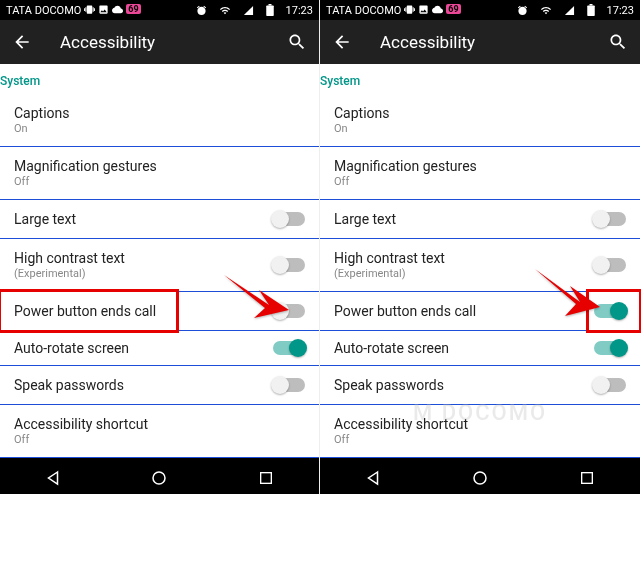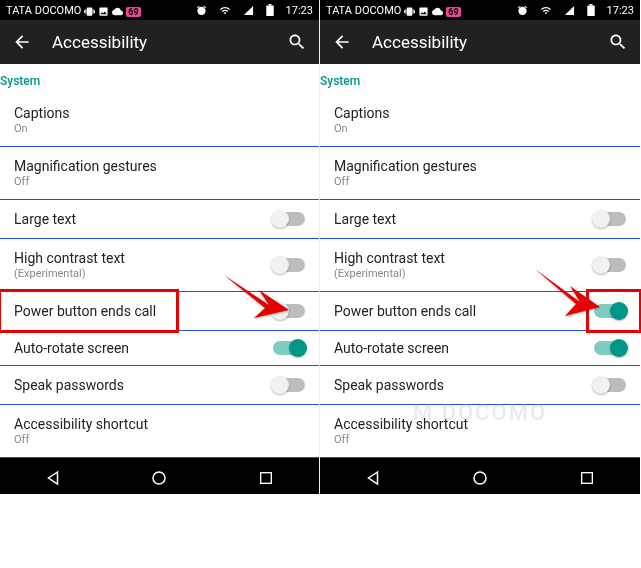--- a/index.html
+++ b/index.html
@@ -2,26 +2,26 @@
 <html><head>
 <meta charset="utf-8">
 <style>
   * { box-sizing: border-box; margin: 0; padding: 0; }
   body { background: #fff; font-family: Roboto, Arial, sans-serif; width: 641px; }
   .container { display: flex; width: 641px; }
   .phone { width: 320px; background: #fff; position: relative; }
   .phone:first-child { border-right: 1px solid #eee; }
 
   .status-bar { background: #000; color: #fff; height: 20px; display: flex; align-items: center; justify-content: space-between; padding: 0 6px; font-size: 11px; }
-  .status-left { display: flex; align-items: flex-end; gap: 3px; }
+  .status-left { display: flex; align-items: flex-start; gap: 3px; }
   .status-right { display: flex; align-items: center; gap: 12px; }
   .status-icon { display: inline-flex; align-items: center; }
   .badge { background: #ec4899; color: #000; font-size: 9px; font-weight: bold; padding: 0 2px; border-radius: 2px; }
 
-  .app-bar { background: #212121; color: #fff; height: 44px; display: flex; align-items: center; padding: 16px 12px; gap: 20px; }
+  .app-bar { background: #212121; color: #fff; height: 44px; display: flex; align-items: center; padding: 16px 12px; gap: 28px; }
   .app-bar .title { font-size: 17px; flex: 1; }
   .app-bar .icon { display: flex; align-items: center; }
 
   .section-header { color: #009688; font-size: 12px; font-weight: 500; padding: 10px 0 6px; }
 
   .setting-row { display: flex; align-items: center; justify-content: space-between; padding: 11px 14px; border-bottom: 1px solid #1d4ed8; position: relative; }
   .setting-row.compact { padding: 9px 14px; }
   .setting-text { display: flex; flex-direction: column; }
   .setting-title { font-size: 14px; color: #222; }
   .setting-sub { font-size: 11px; color: #888; margin-top: 1px; }

